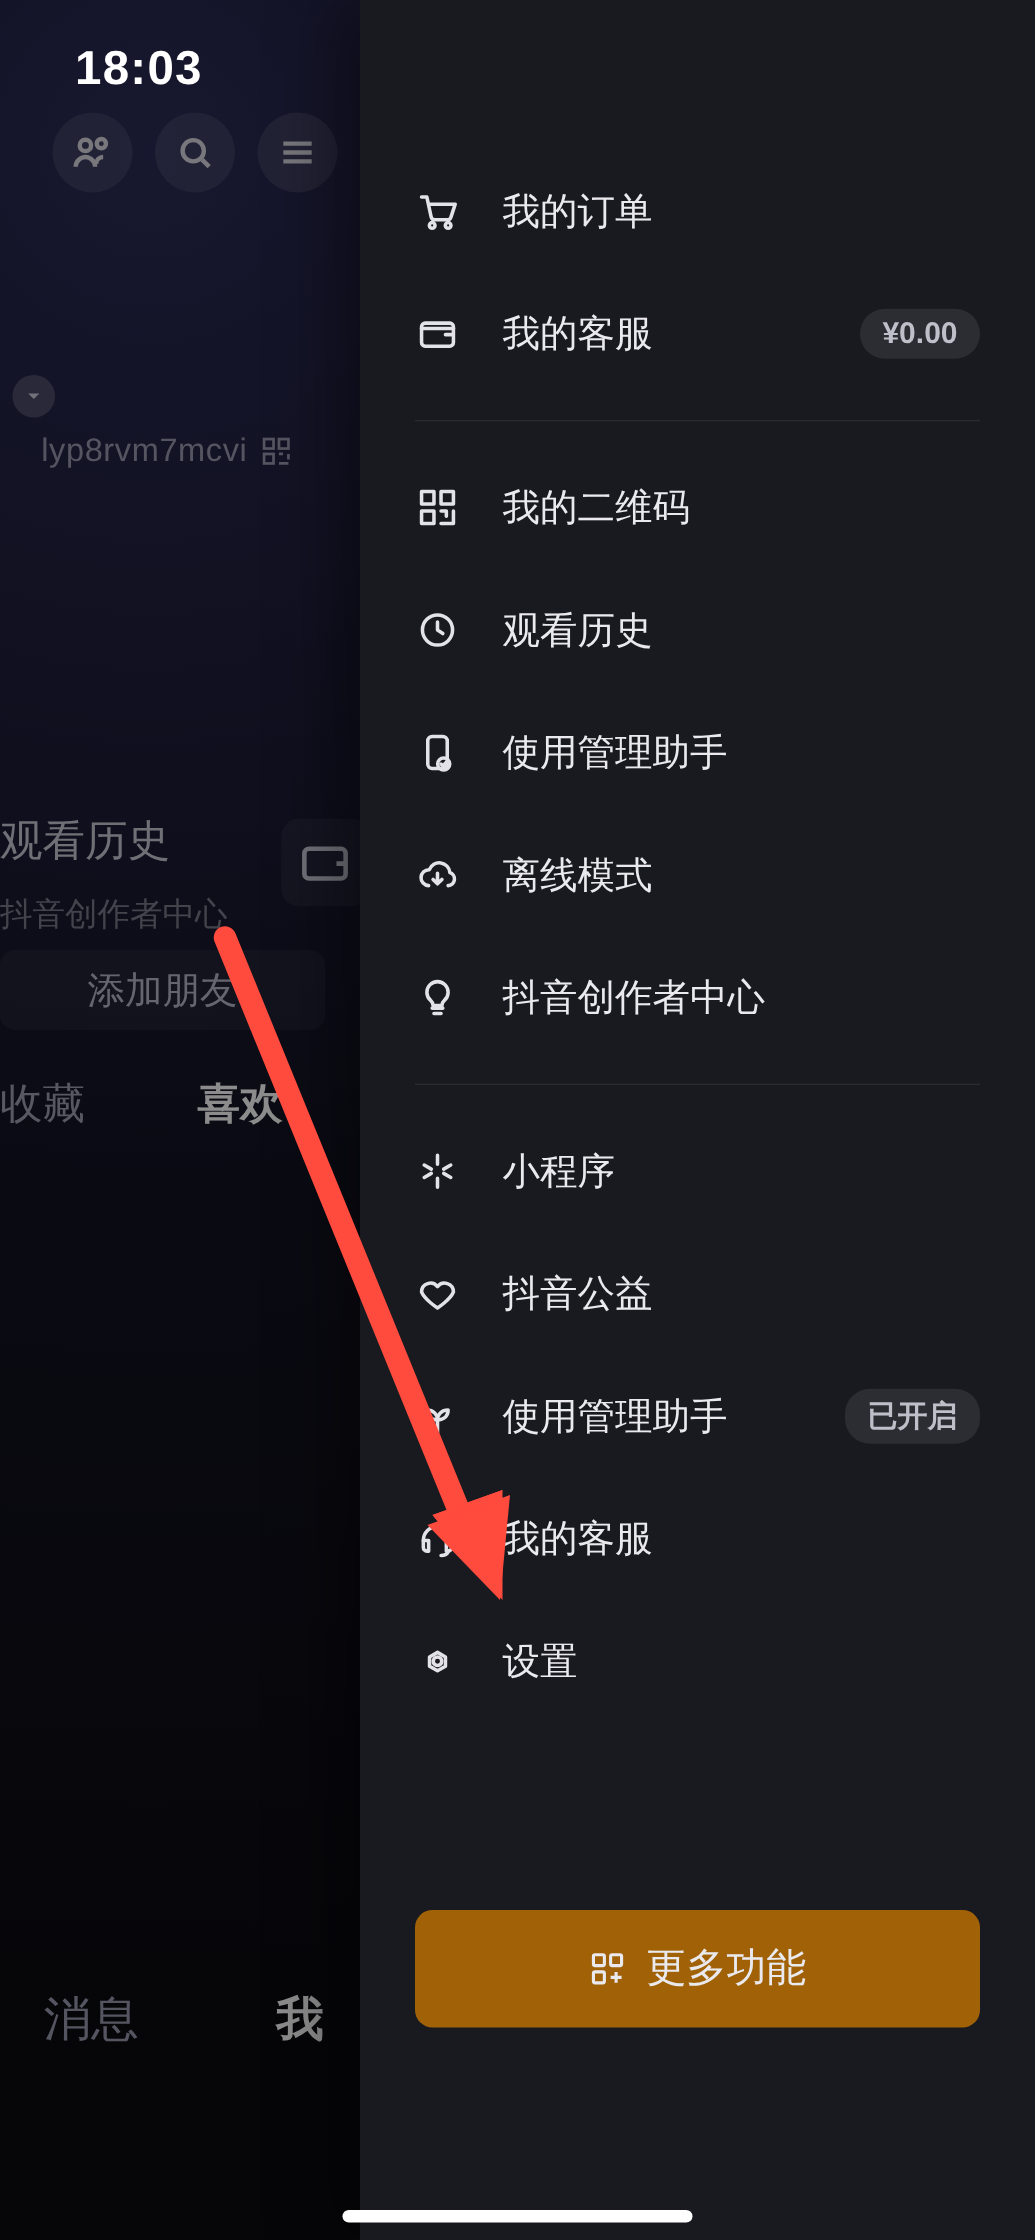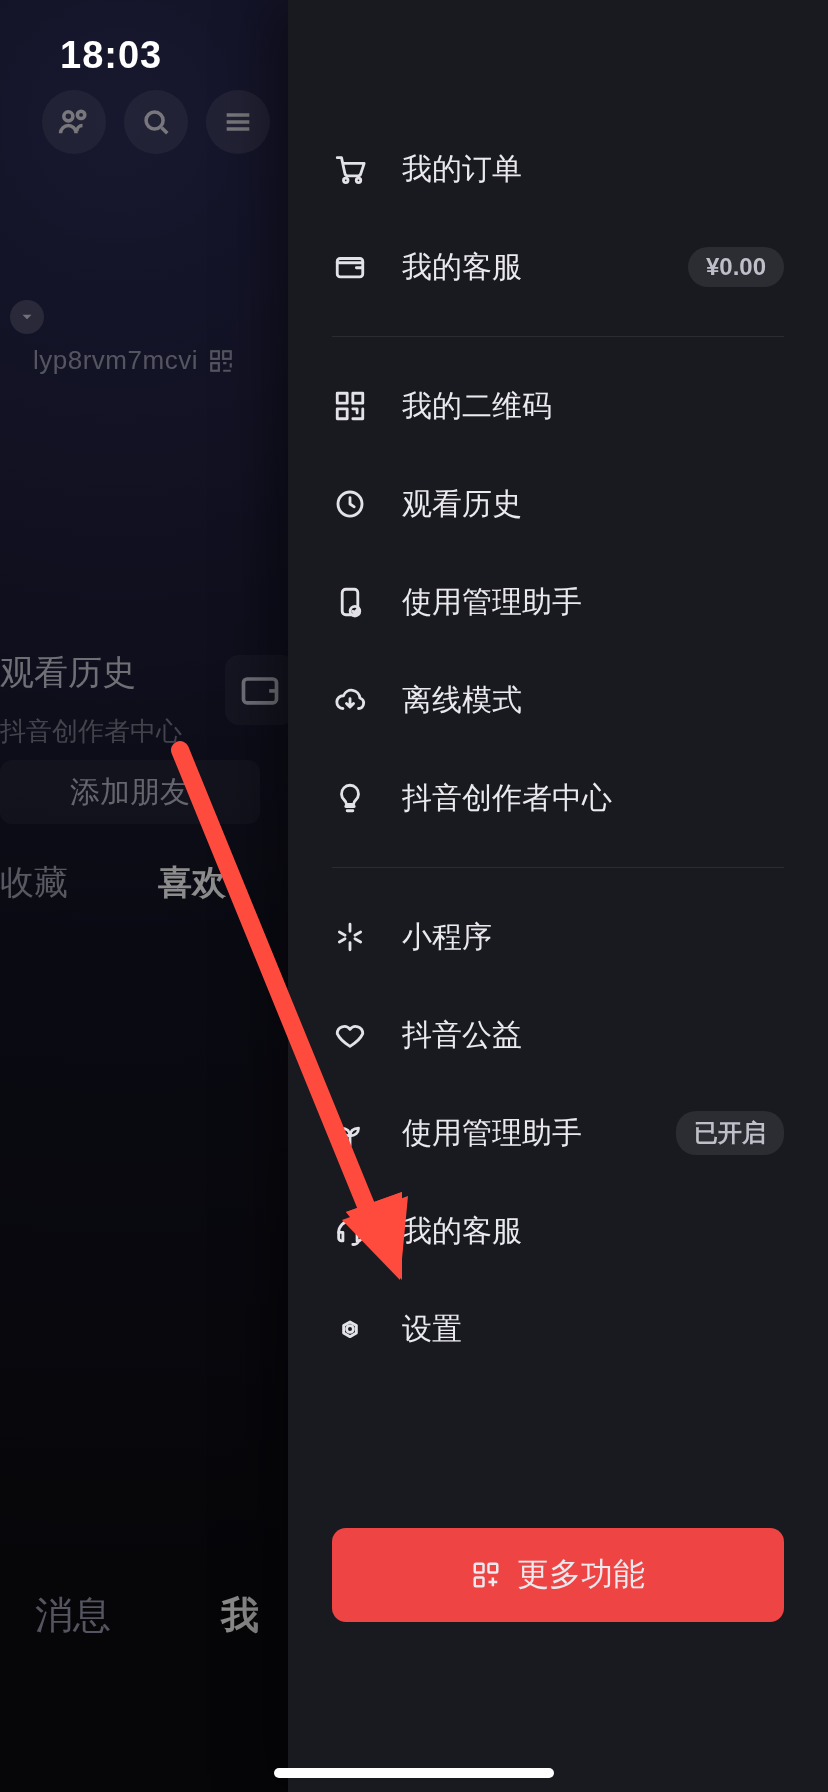--- a/index.html
+++ b/index.html
@@ -119,21 +119,21 @@
   .menu-item .ico{width:36px;height:36px;flex:0 0 36px;display:flex;align-items:center;justify-content:center}
   .menu-item .ico svg{width:34px;height:34px;stroke:#e2e2e8;fill:none;stroke-width:2;stroke-linecap:round;stroke-linejoin:round}
   .menu-item .spacer{flex:1}
   .badge{
     background:#2c2d33;color:#bfbfc9;border-radius:20px;
     padding:6px 18px;font-size:24px;font-weight:bold;
   }
   .divider{height:1px;background:#2b2c32;margin:20px 44px}
   .more-btn{
     margin:22px 44px 130px;
-    height:94px;border-radius:14px;background:#ef4444;color:#e9e9ee;
+    height:94px;border-radius:14px;background:#a16207;color:#e9e9ee;
     display:flex;align-items:center;justify-content:center;gap:16px;font-size:32px;
   }
   .more-btn svg{width:30px;height:30px;stroke:#e9e9ee;fill:none;stroke-width:2}
 
   
   .arrow{position:absolute;top:740px;left:150px;width:280px;height:580px;z-index:40;pointer-events:none}
   .arrow line{stroke:#ff4b3e;stroke-width:18;stroke-linecap:round}
   .arrow polygon{fill:#ff4b3e}
 </style>
 </head>

